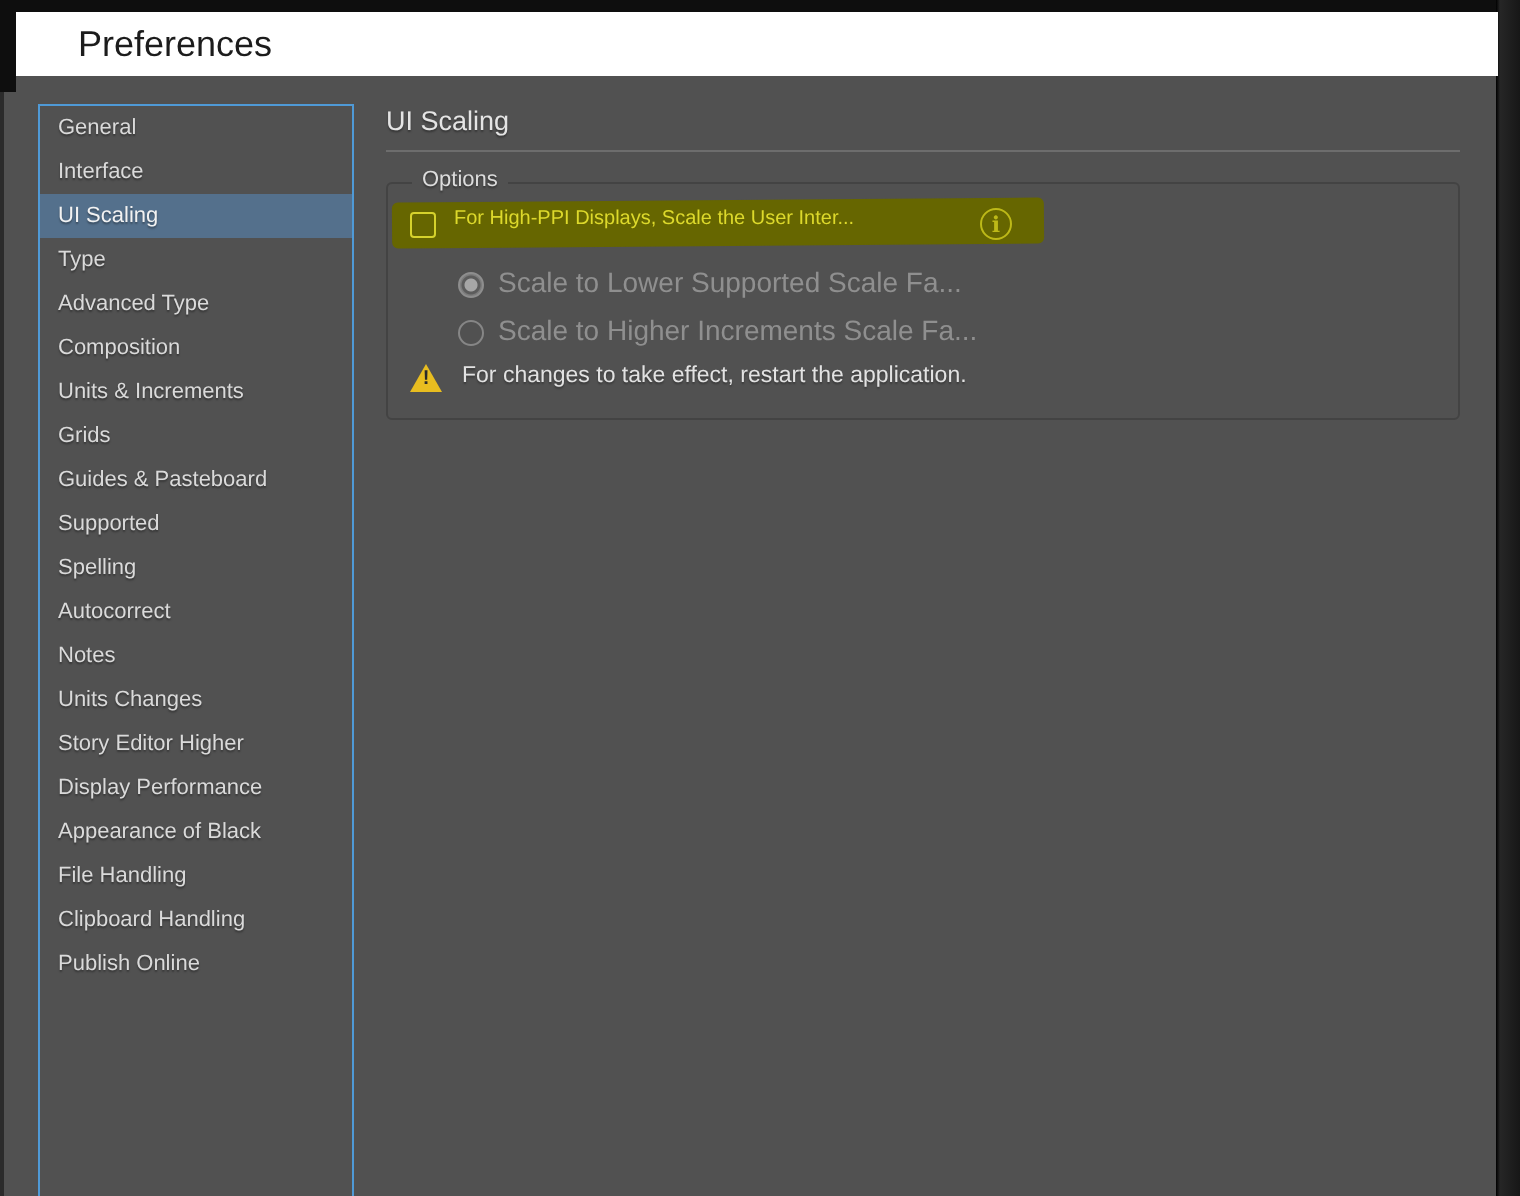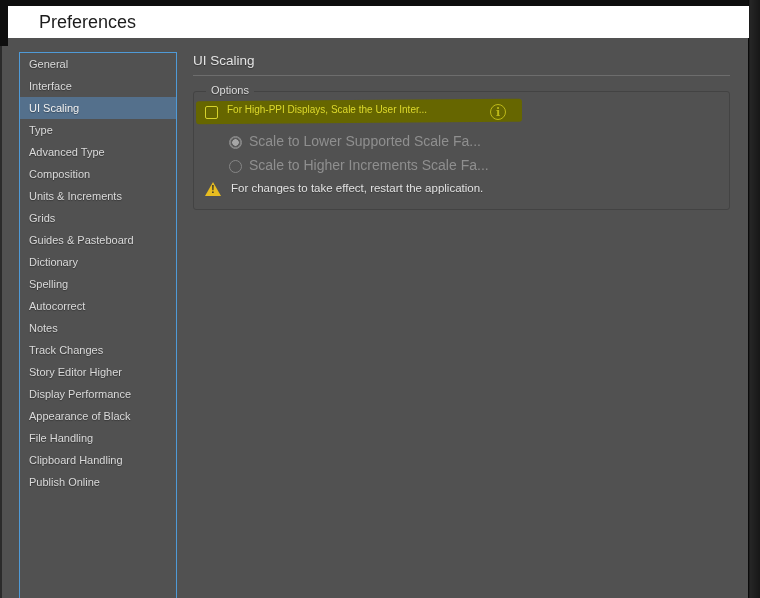--- a/index.html
+++ b/index.html
@@ -119,25 +119,25 @@
   <div class="sidebar">
       <div class="sb-item">General</div>
       <div class="sb-item">Interface</div>
       <div class="sb-item selected">UI Scaling</div>
       <div class="sb-item">Type</div>
       <div class="sb-item">Advanced Type</div>
       <div class="sb-item">Composition</div>
       <div class="sb-item">Units &amp; Increments</div>
       <div class="sb-item">Grids</div>
       <div class="sb-item">Guides &amp; Pasteboard</div>
-      <div class="sb-item">Dictionary</div>
+      <div class="sb-item">Supported</div>
       <div class="sb-item">Spelling</div>
       <div class="sb-item">Autocorrect</div>
       <div class="sb-item">Notes</div>
-      <div class="sb-item">Track Changes</div>
+      <div class="sb-item">Units Changes</div>
       <div class="sb-item">Story Editor Higher</div>
       <div class="sb-item">Display Performance</div>
       <div class="sb-item">Appearance of Black</div>
       <div class="sb-item">File Handling</div>
       <div class="sb-item">Clipboard Handling</div>
       <div class="sb-item">Publish Online</div>
     </div>
 
   <div class="page-heading">UI Scaling</div>
   <div class="heading-rule"></div>

